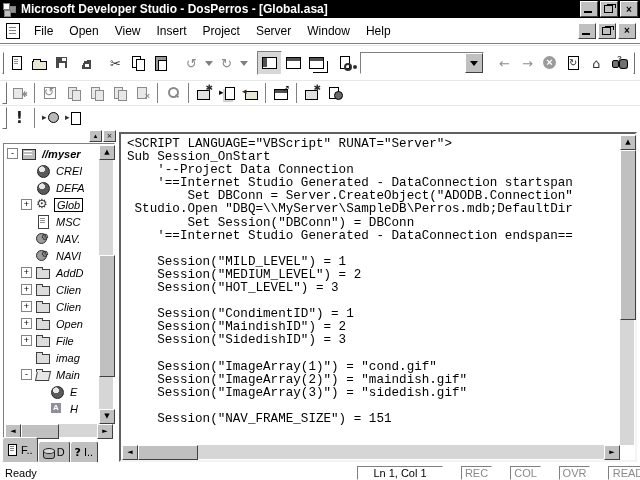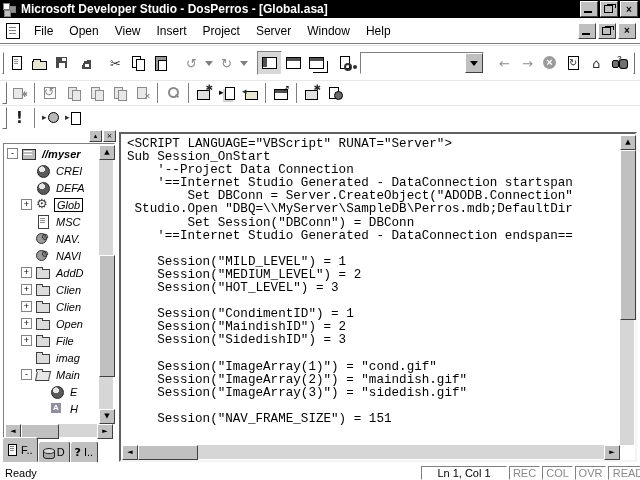--- a/index.html
+++ b/index.html
@@ -168,21 +168,21 @@
     font-family:"Liberation Mono","DejaVu Sans Mono",monospace;font-size:12.6px;}
   .code-line{white-space:pre;height:13.1px;line-height:13.1px;}
   .edvscroll{position:absolute;right:1px;top:1px;bottom:15px;width:14px;background:#d6d6d6;}
   .edhscroll{position:absolute;left:1px;right:15px;bottom:1px;height:14px;background:#d6d6d6;display:flex;}
 
   
   .statusbar{position:absolute;left:0;top:464px;width:640px;height:16px;border-top:1px solid #fff;font-size:11px;
     display:flex;align-items:center;box-sizing:border-box;}
   .stmsg{padding-left:5px;flex:none;}
   .stfill{flex:1;}
-  .stpanel{height:14px;display:flex;align-items:center;justify-content:center;margin-right:2px;flex:none;box-sizing:border-box;}
+  .stpanel{height:14px;display:flex;align-items:center;justify-content:center;margin-right:18px;flex:none;box-sizing:border-box;}
   .stcursor{width:86px;}
   .stind{width:31px;color:#8a8a8a;}
   .stind:last-child{width:40px;margin-right:-8px;}
 </style>
 </head>
 <body>
 
 <div id="screen">
 
   <div class="titlebar">

